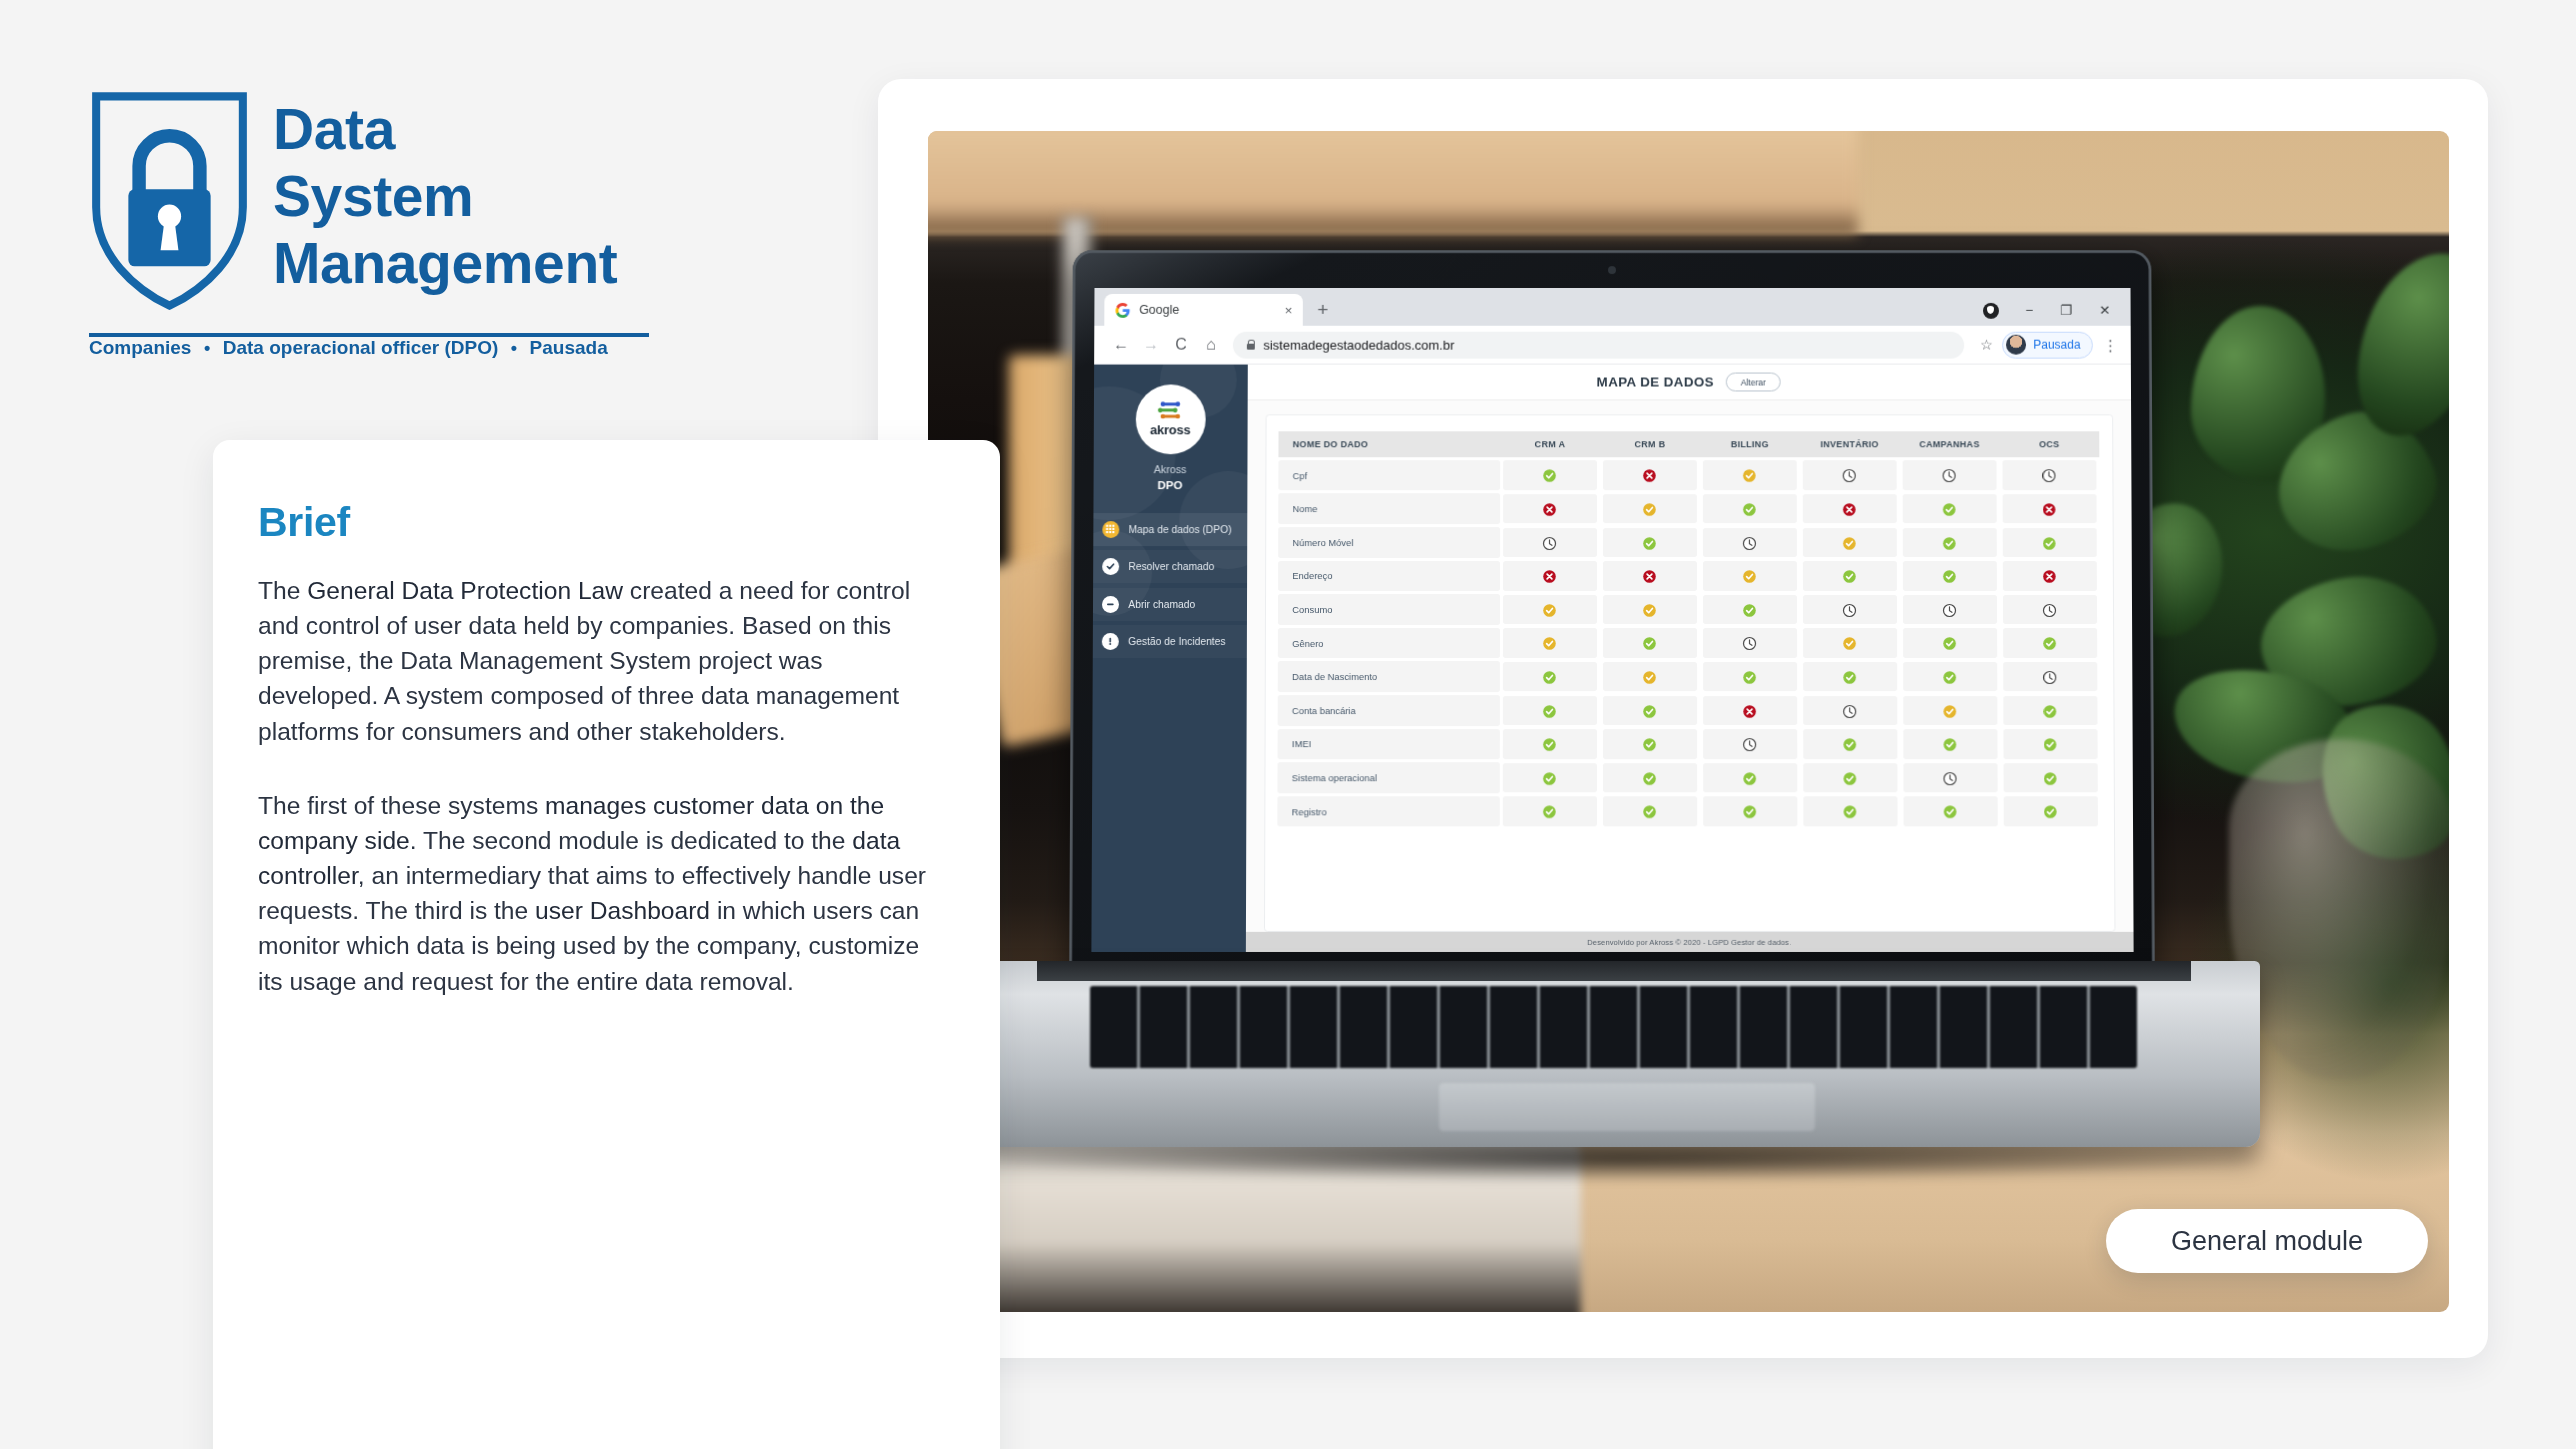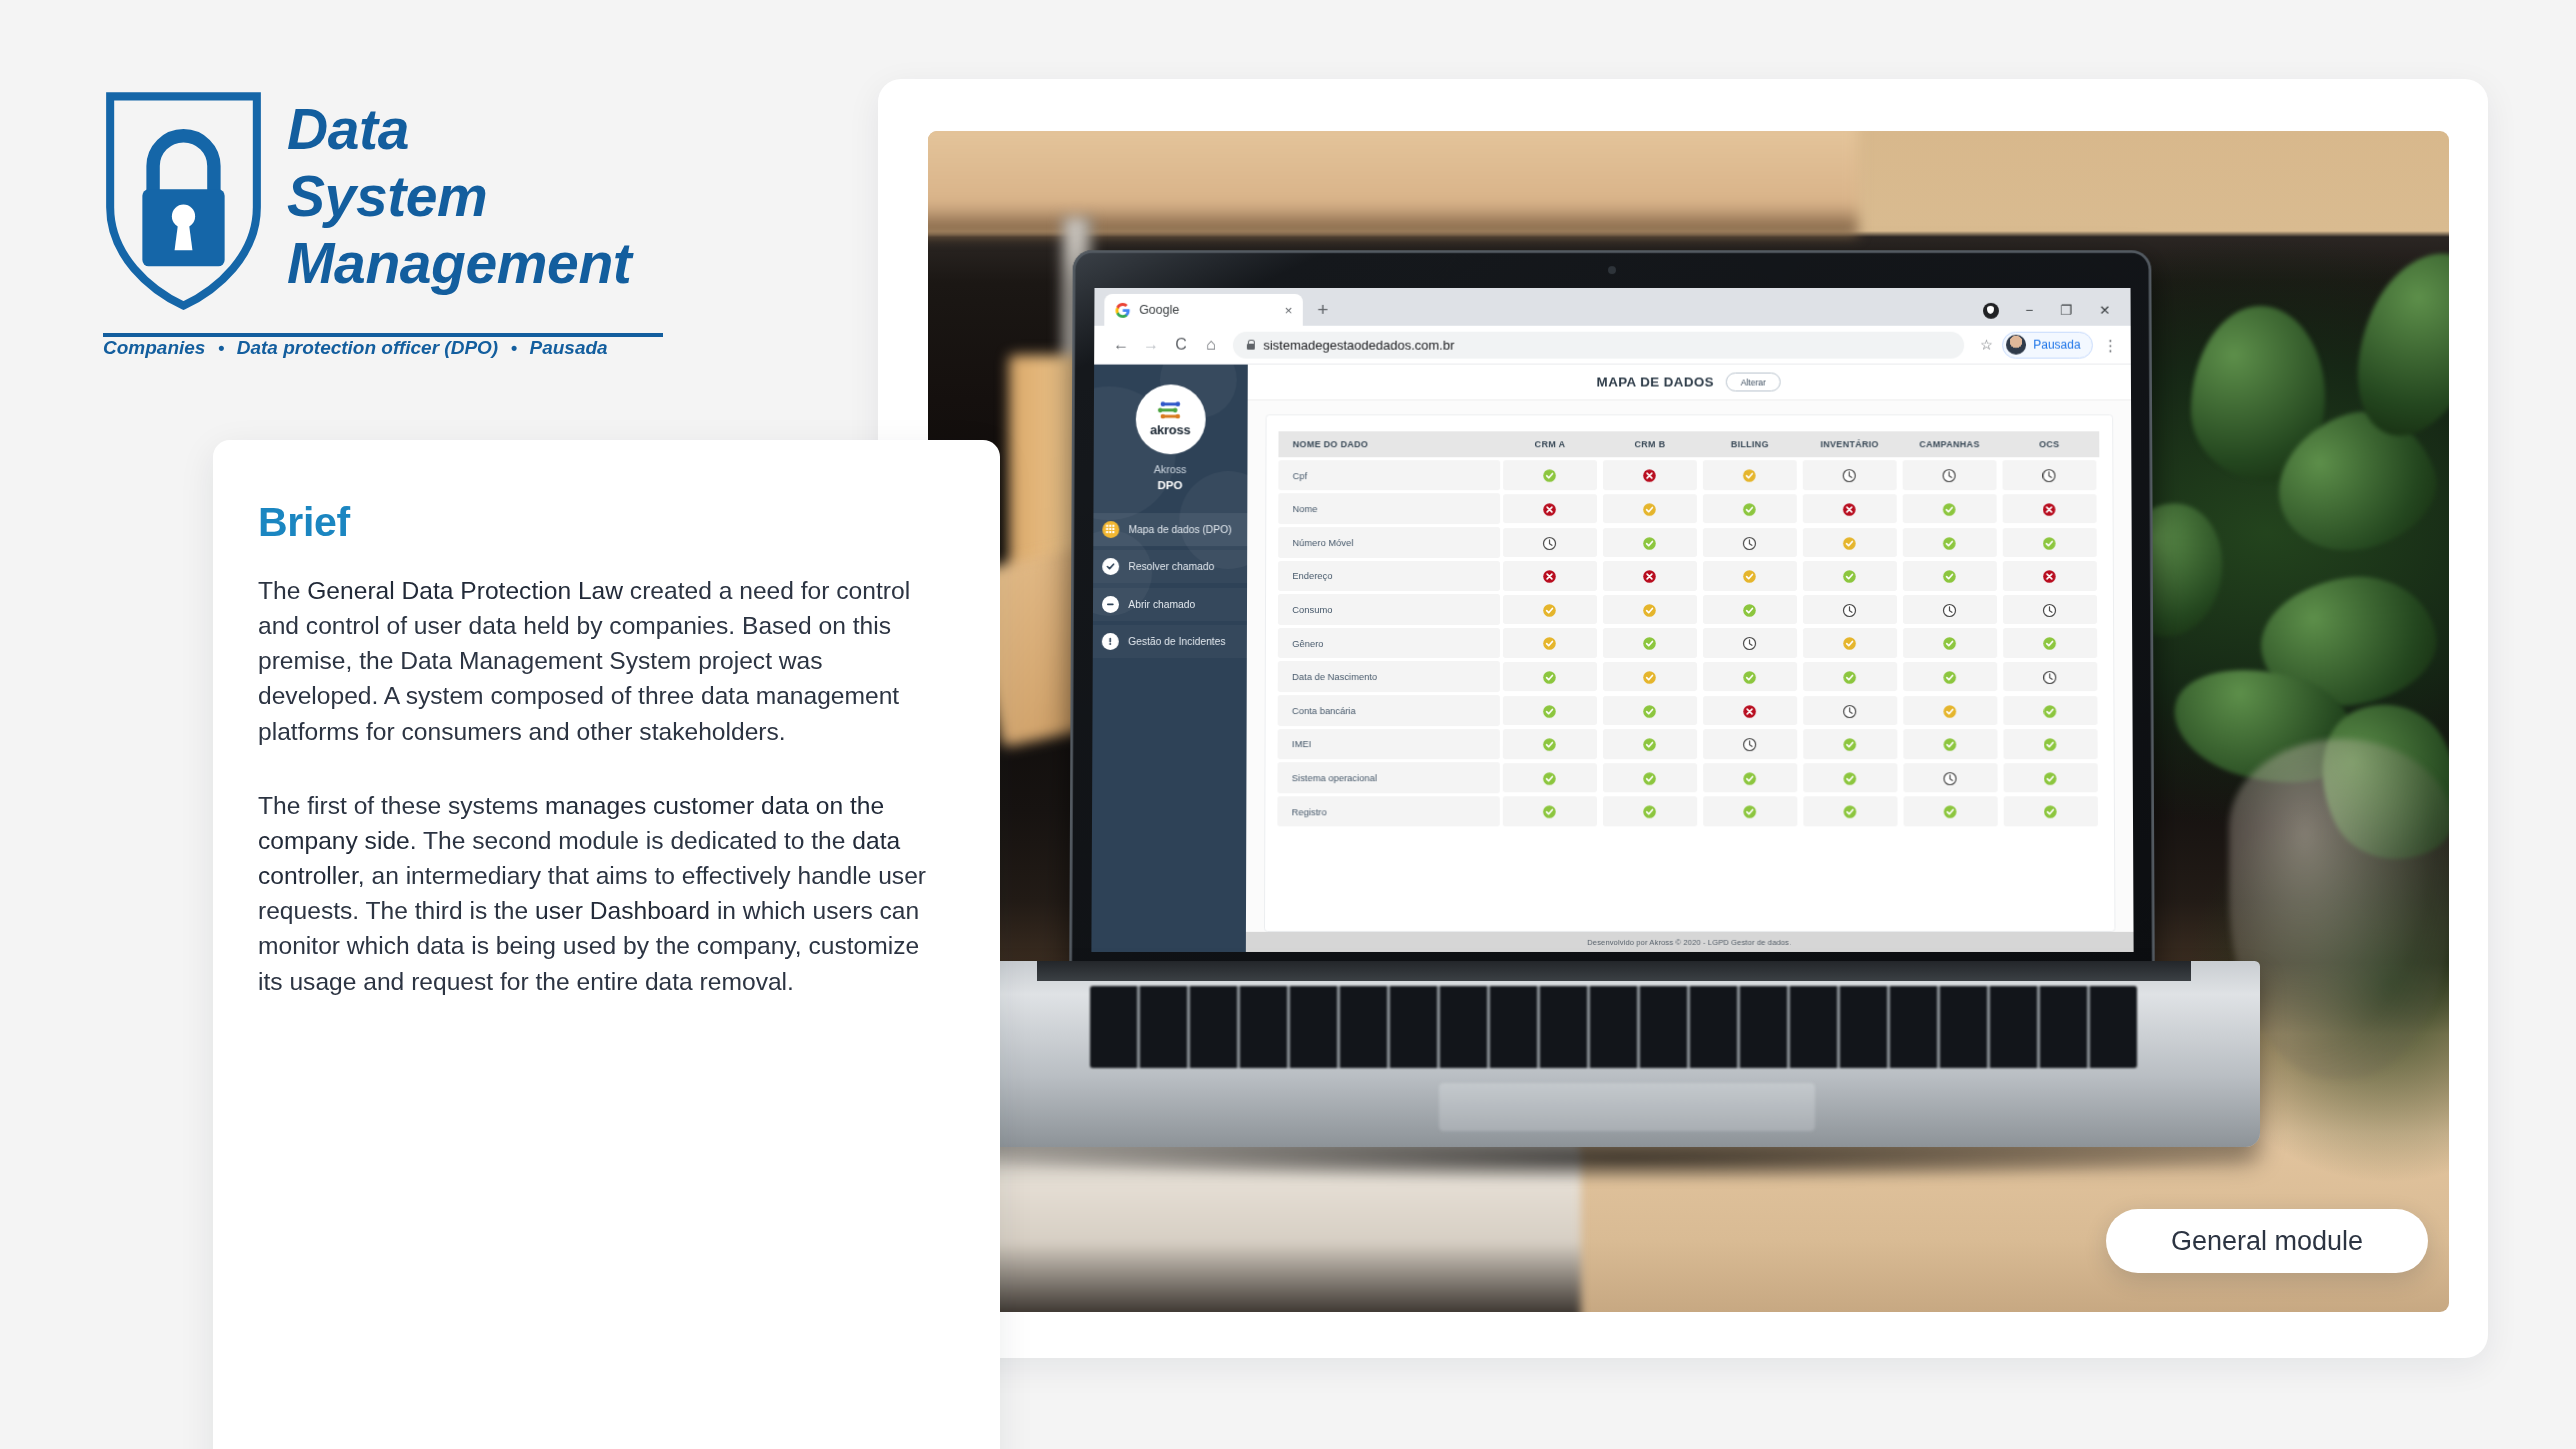--- a/index.html
+++ b/index.html
@@ -7,21 +7,21 @@
   html, body {
     width: 2576px; height: 1449px;
     background: #f4f4f4;
     font-family: "Liberation Sans", sans-serif;
     overflow: hidden;
   }
 
   .page { position: relative; width: 2576px; height: 1449px; background: #f4f4f4; }
 
   
-  .brand { position: absolute; left: 103px; top: 89px; width: 590px; font-style: italic; }
+  .brand { position: absolute; left: 89px; top: 89px; width: 590px; }
   .brand-row { display: flex; align-items: flex-start; gap: 23px; }
   .shield-wrap { width: 161px; height: 224px; flex: 0 0 161px; }
   .brand-title {
     font-size: 57px; line-height: 1.17; font-weight: 700;
     color: #135e9e; letter-spacing: -0.4px; padding-top: 7.2px;
   }
   .brand-rule { margin-top: 19.7px; width: 560px; height: 4.5px; background: #135e9e; }
   .brand-sub {
     margin-top: 0; font-size: 19px; font-weight: 700; color: #135e9e;
     display: flex; align-items: center; gap: 12.5px;
@@ -281,21 +281,21 @@
           <div>Data</div>
           <div>System</div>
           <div>Management</div>
         </div>
       </div>
     </div>
     <div class="brand-rule"></div>
     <div class="brand-sub">
       <span>Companies</span>
       <span class="dot">•</span>
-      <span>Data protection officer (DPO)</span>
+      <span>Data operacional officer (DPO)</span>
       <span class="dot">•</span>
       <span>Pausada</span>
     </div>
   </div>
 
   <div class="photo-card"></div>
 
   <div class="photo">
     <div class="photo-blur shelf-wood"></div>
     <div class="photo-blur clamp-post"></div>

